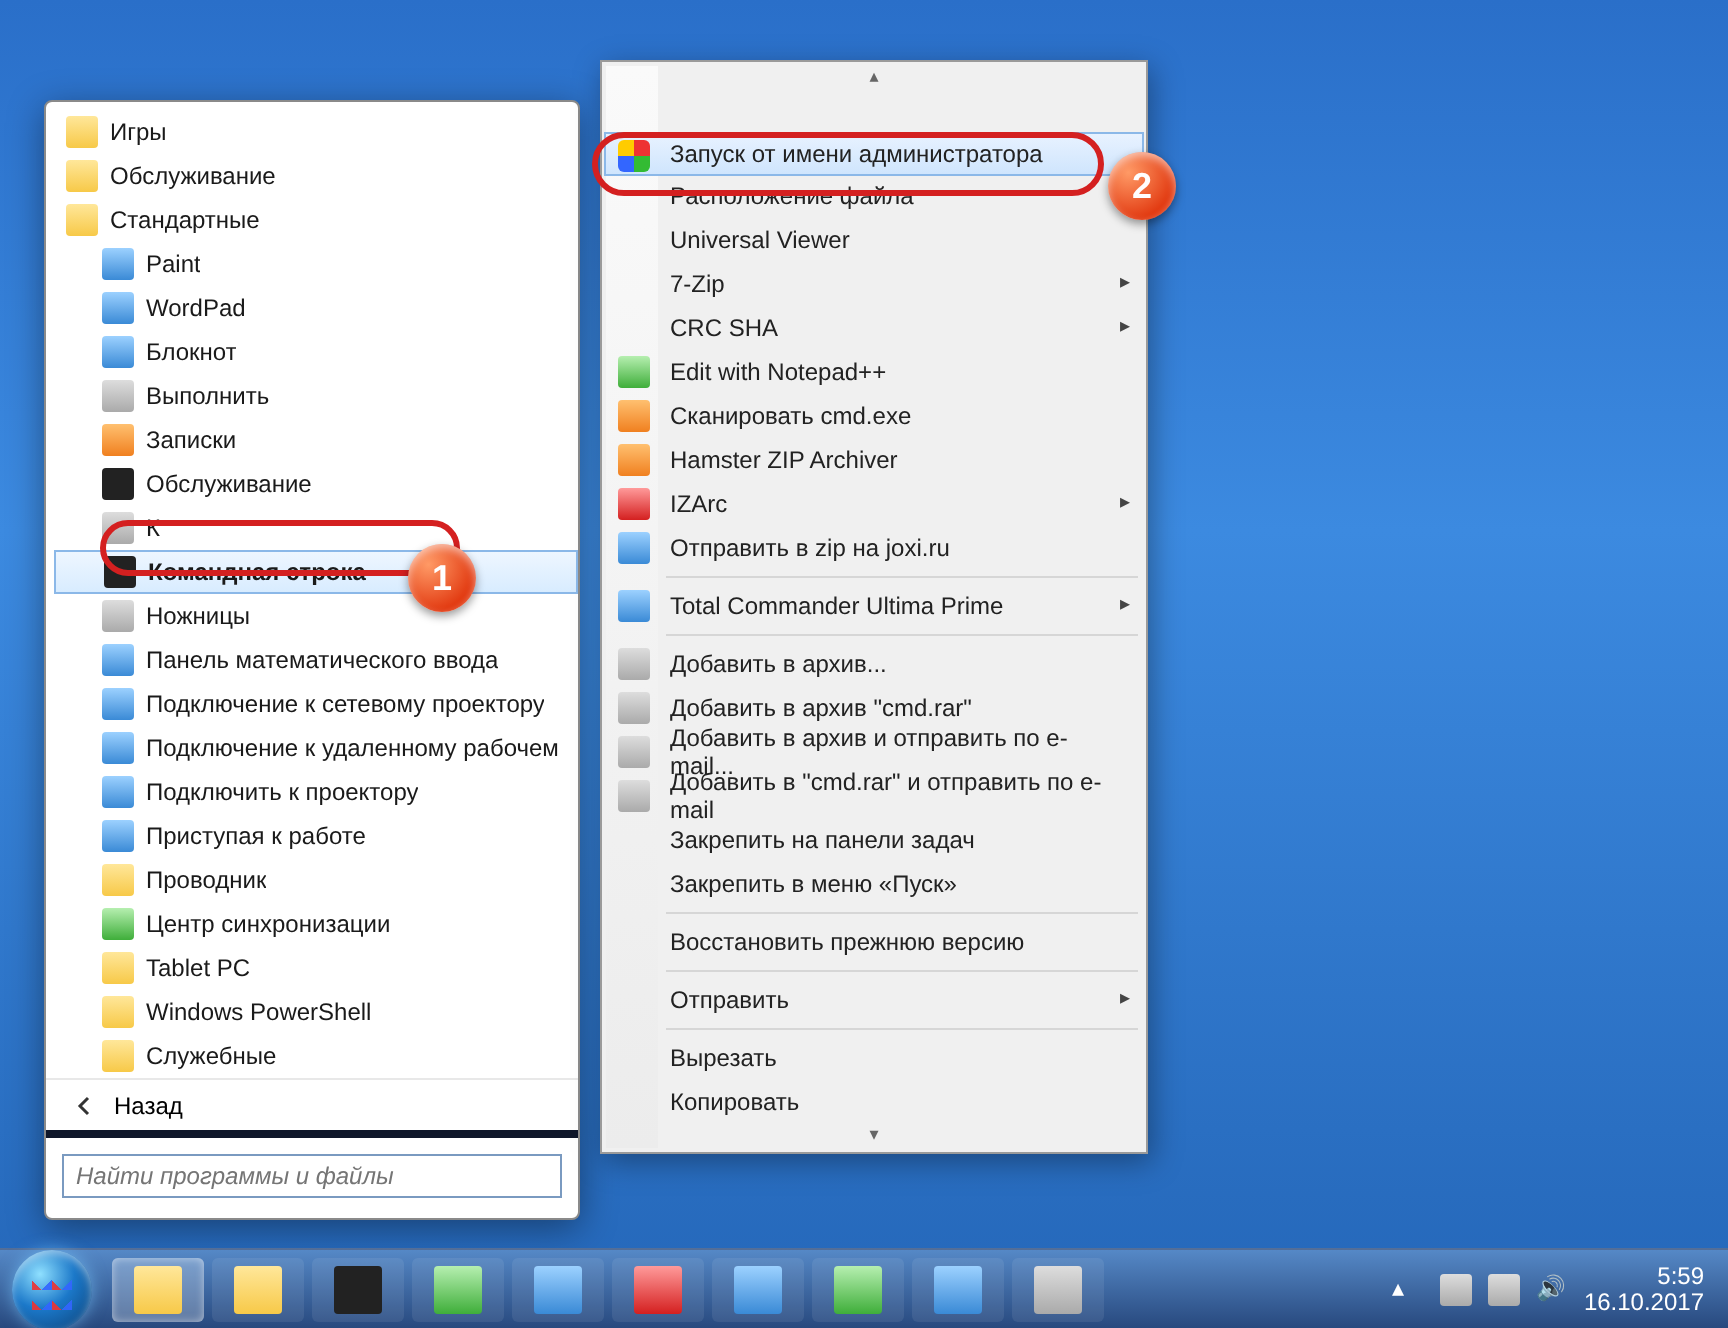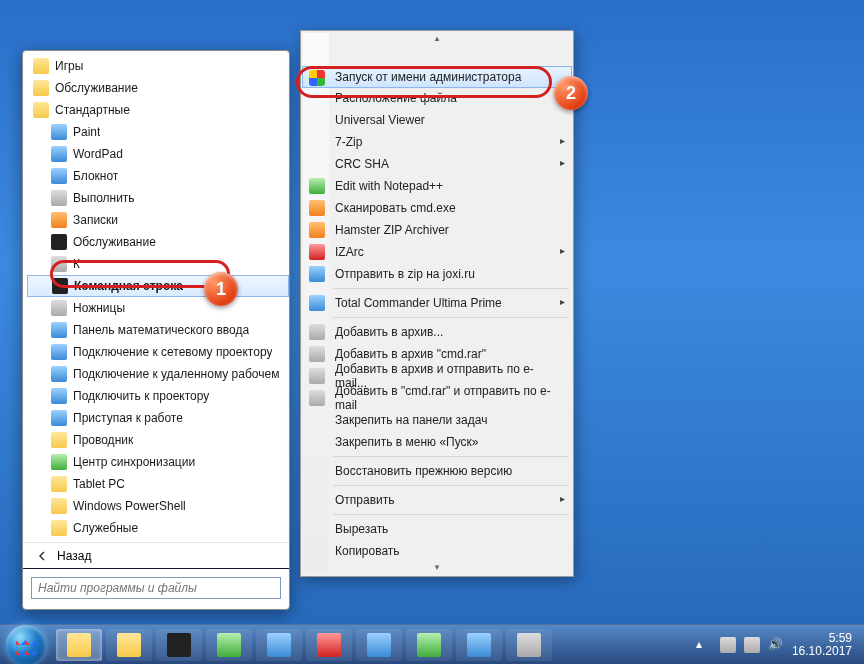--- a/index.html
+++ b/index.html
@@ -73,21 +73,21 @@
     .badge-2 { left: 554px; top: 76px; }
 
     .back-row {
       display: flex; align-items: center;
       height: 26px; padding-left: 14px;
       border-top: 1px solid #e8e8e8;
       cursor: default;
     }
     .back-row .arrow { width: 10px; height: 10px; margin-right: 10px; }
     .search-row {
-      border-top: 1px solid #0f172a;
+      border-top: 4px solid #0f172a;
       padding: 8px 8px 10px 8px;
     }
     .search-input {
       width: 100%; height: 22px;
       border: 1px solid #7a9ac0;
       padding: 0 6px;
       font-style: italic; color: #777;
       font-family: inherit; font-size: 12px;
     }
 

